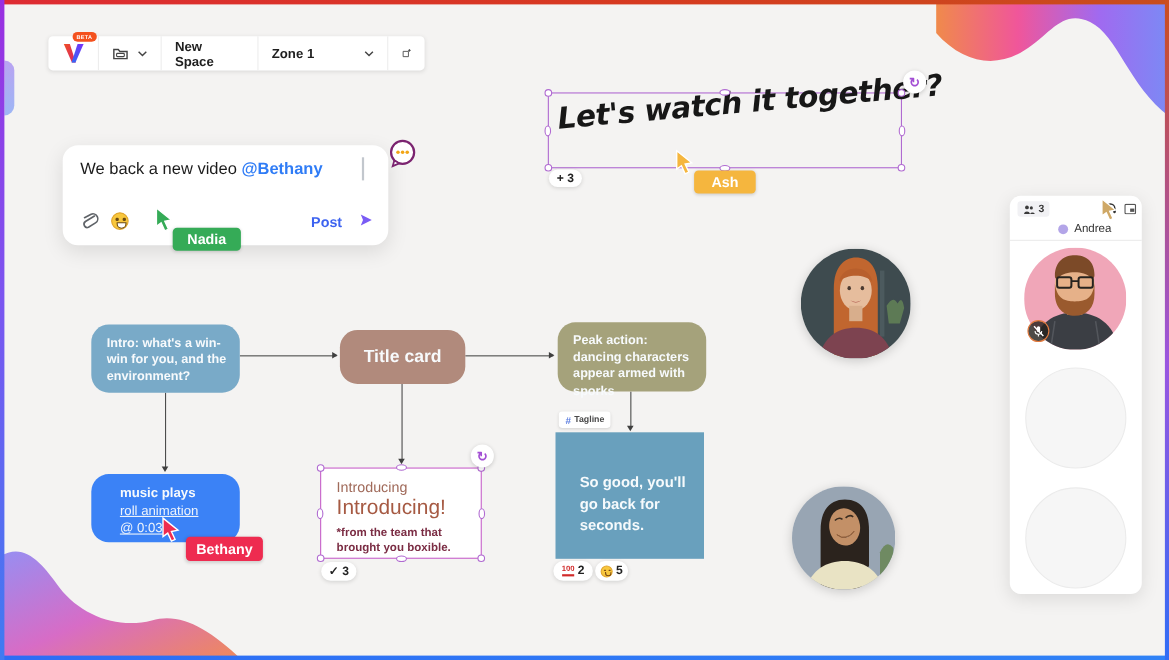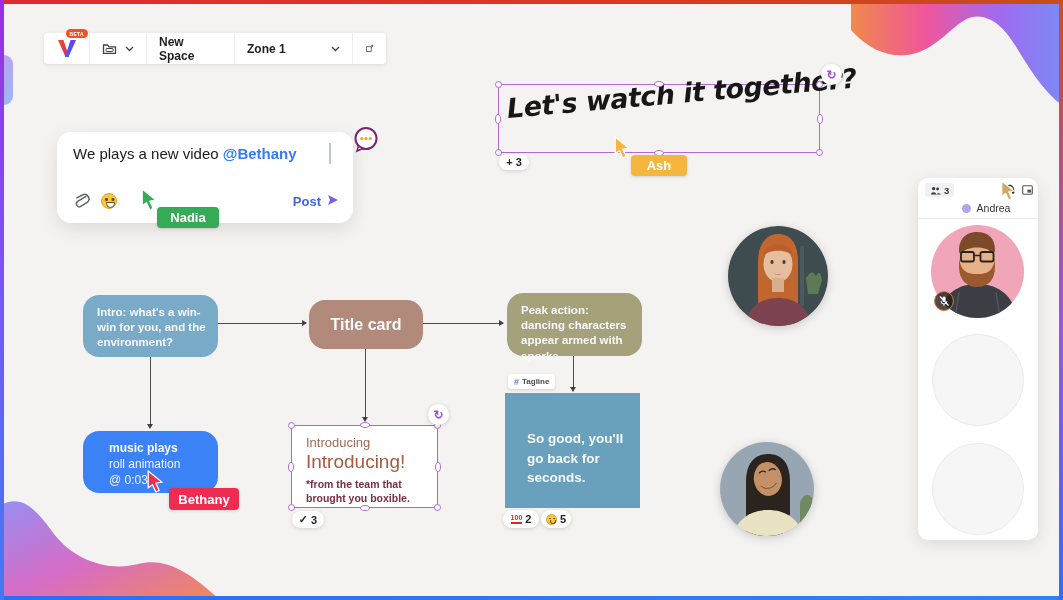--- a/index.html
+++ b/index.html
@@ -25,21 +25,21 @@
     padding:1.5px 4px; border-radius:5px; letter-spacing:.3px; }
   .chev { margin-left:8px; }
 
   
   .composer { position:absolute; left:57px; top:132px; width:296px; height:91px; background:#fff; border-radius:14px;
     box-shadow:0 6px 18px rgba(0,0,0,.10); z-index:10; }
   .composer-text { position:absolute; left:16px; top:13px; font-size:15px; color:#1b1b1b; white-space:nowrap; }
   .mention { color:#2f7cf6; font-weight:700; }
   .caret-bar { position:absolute; left:272px; top:11px; width:1.5px; height:21px; background:#c2c7cd; }
   .composer-row { position:absolute; left:16px; right:14px; bottom:12px; height:20px; display:flex; align-items:center; }
-  .post-wrap { margin-left:auto; display:flex; gap:6px; }
+  .post-wrap { margin-left:auto; display:flex; gap:16px; }
   .post-label { font-size:13px; font-weight:700; color:#3d63f0; }
 
   .smiley { width:16px; height:16px; border-radius:50%; background:#f8c73d; border:1px solid #e0a52e; position:relative; margin-left:12px; }
   .smiley:before { content:""; position:absolute; left:3px; top:4px; width:2.5px; height:2.5px; border-radius:50%;
     background:#6b4a12; box-shadow:6.5px 0 0 #6b4a12; }
   .smiley:after { content:""; position:absolute; left:3.5px; top:8px; width:7px; height:4px; border-radius:0 0 7px 7px; background:#fff; border:1px solid #6b4a12; }
 
   
   .bubble { position:absolute; left:352px; top:126px; width:27px; height:27px; z-index:12; }
 
@@ -67,21 +67,21 @@
   .badge-pill { position:absolute; background:#fff; border-radius:10px; box-shadow:0 1px 4px rgba(0,0,0,.14);
     display:flex; align-items:center; justify-content:center; gap:3px; font-size:11px; color:#222; font-weight:700; z-index:12; }
 
   
   .node { position:absolute; border-radius:16px; color:#f7fafc; font-weight:700; z-index:6; }
   .node-intro { left:83px; top:295px; width:135px; height:62px; background:#79aac8; font-size:11.5px; line-height:1.32; padding:10px 12px 0 14px; }
   .node-title { left:309px; top:300px; width:114px; height:49px; background:#b18a7c; font-size:16px; font-weight:600;
     display:flex; align-items:center; justify-content:center; }
   .node-peak { left:507px; top:293px; width:135px; height:63px; background:#a5a27b; font-size:11.5px; line-height:1.32; padding:10px 10px 0 14px; }
   .node-music { left:83px; top:431px; width:135px; height:62px; background:#3b82f6; font-size:12px; padding:9px 0 0 26px; line-height:1.35; }
-  .node-music .sub { font-weight:400; opacity:.95; }
+  .node-music .sub { font-weight:400; opacity:.95;text-decoration:underline; }
 
   
   .cline { position:absolute; background:#4c4c4c; z-index:5; }
   .arrow { position:absolute; width:0; height:0; z-index:5; }
   .arrow-right { border-top:3.5px solid transparent; border-bottom:3.5px solid transparent; border-left:5px solid #3f3f3f; }
   .arrow-down { border-left:3.5px solid transparent; border-right:3.5px solid transparent; border-top:5px solid #3f3f3f; }
 
   
   .ss-card { position:absolute; left:291px; top:425px; width:147px; height:83px; background:#fff; border:1.5px solid #c55fc8;
     padding:9px 10px 0 14px; z-index:7; }
@@ -186,21 +186,21 @@
     <div class="tb-sec" style="width:33px;justify-content:center;">
       <svg width="15" height="15" viewBox="0 0 15 15">
         <path d="M2.5,4.5 h8 v8 h-8 z" fill="none" stroke="#444" stroke-width="1.3"></path>
         <path d="M12,1 v4 M10,3 h4" stroke="#444" stroke-width="1.3"></path>
       </svg>
     </div>
   </div>
 
   <div class="composer">
     <div class="composer-text">
-      <span>We plays a new video </span><span class="mention">@Bethany</span>
+      <span>We back a new video </span><span class="mention">@Bethany</span>
     </div>
     <div class="caret-bar"></div>
     <div class="composer-row">
       <svg width="16" height="18" viewBox="0 0 16 18" style="transform:rotate(20deg);">
         <path d="M11,3 L5,10.5 a3,3 0 0 0 4.4,4 L14,8.5 a4.4,4.4 0 0 0 -6.4,-6 L3,7.5" fill="none" stroke="#5f6368" stroke-width="1.5" stroke-linecap="round"></path>
       </svg>
       <div class="smiley"></div>
       <div class="post-wrap">
         <span class="post-label">Post</span>
         <svg width="12" height="12" viewBox="0 0 12 12">

